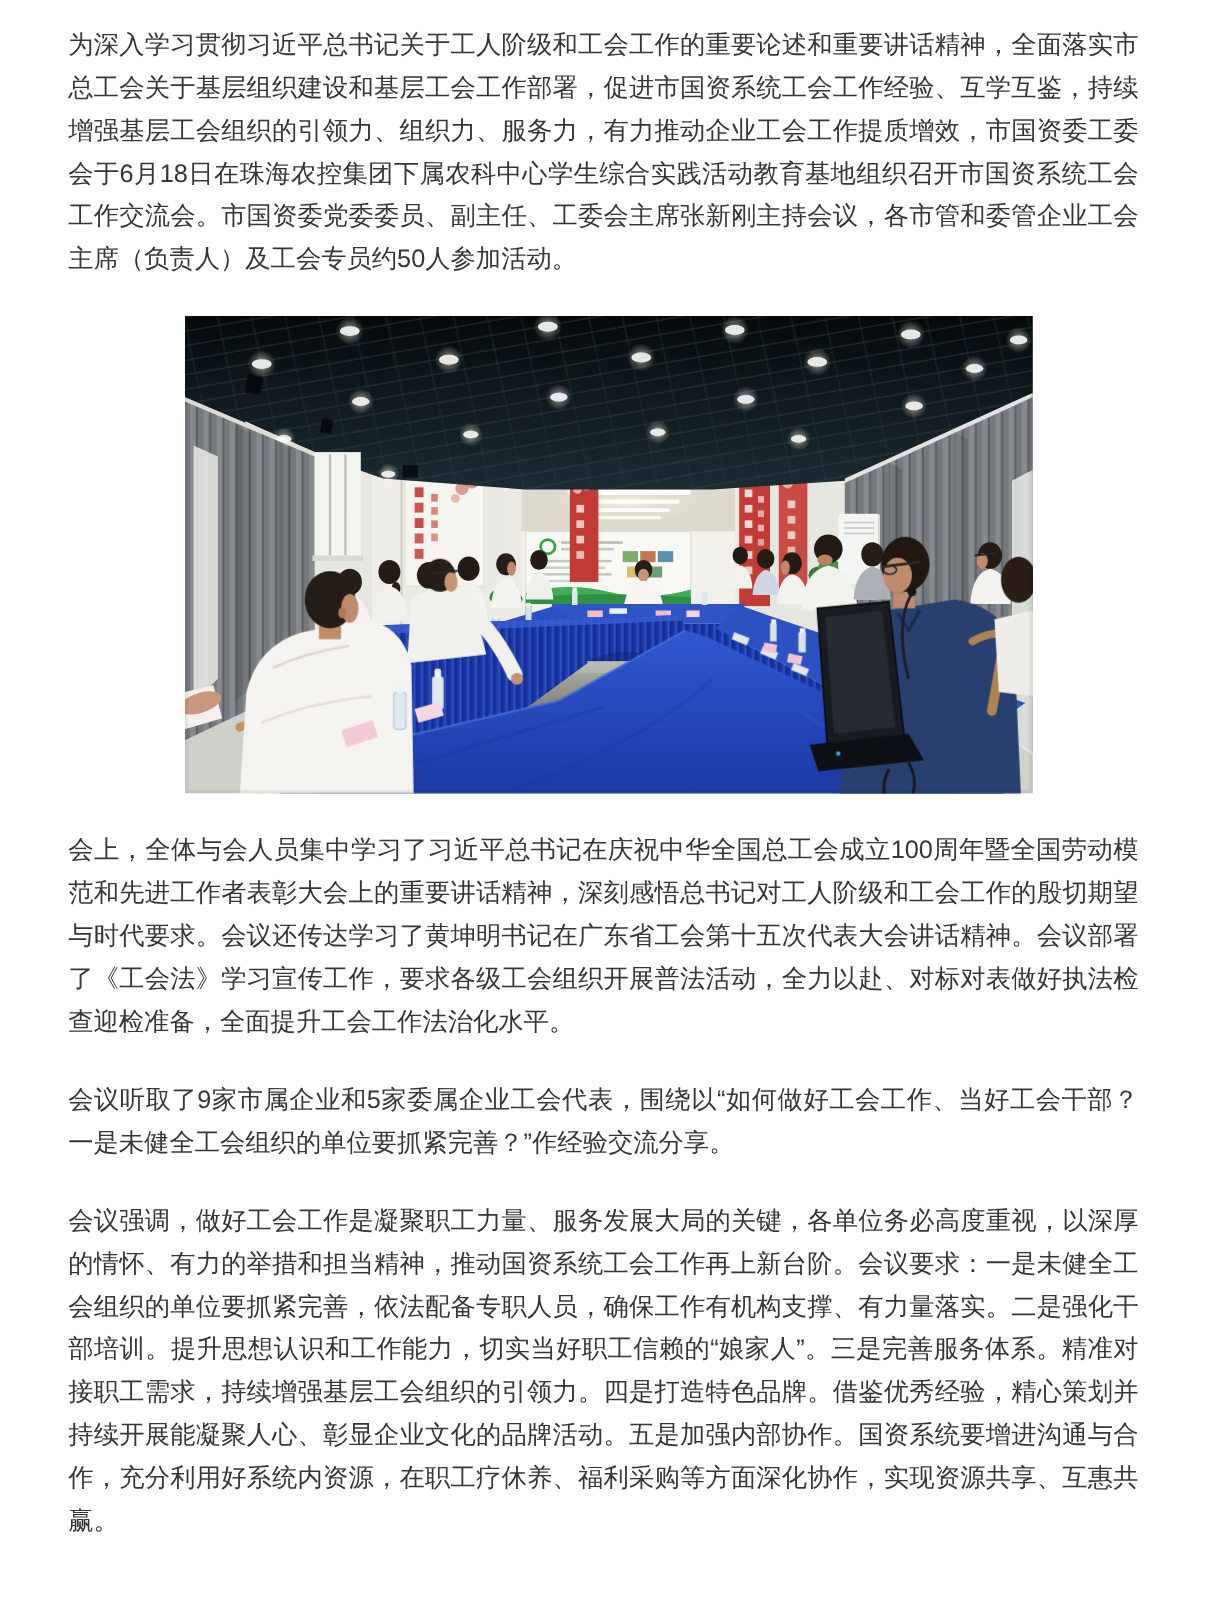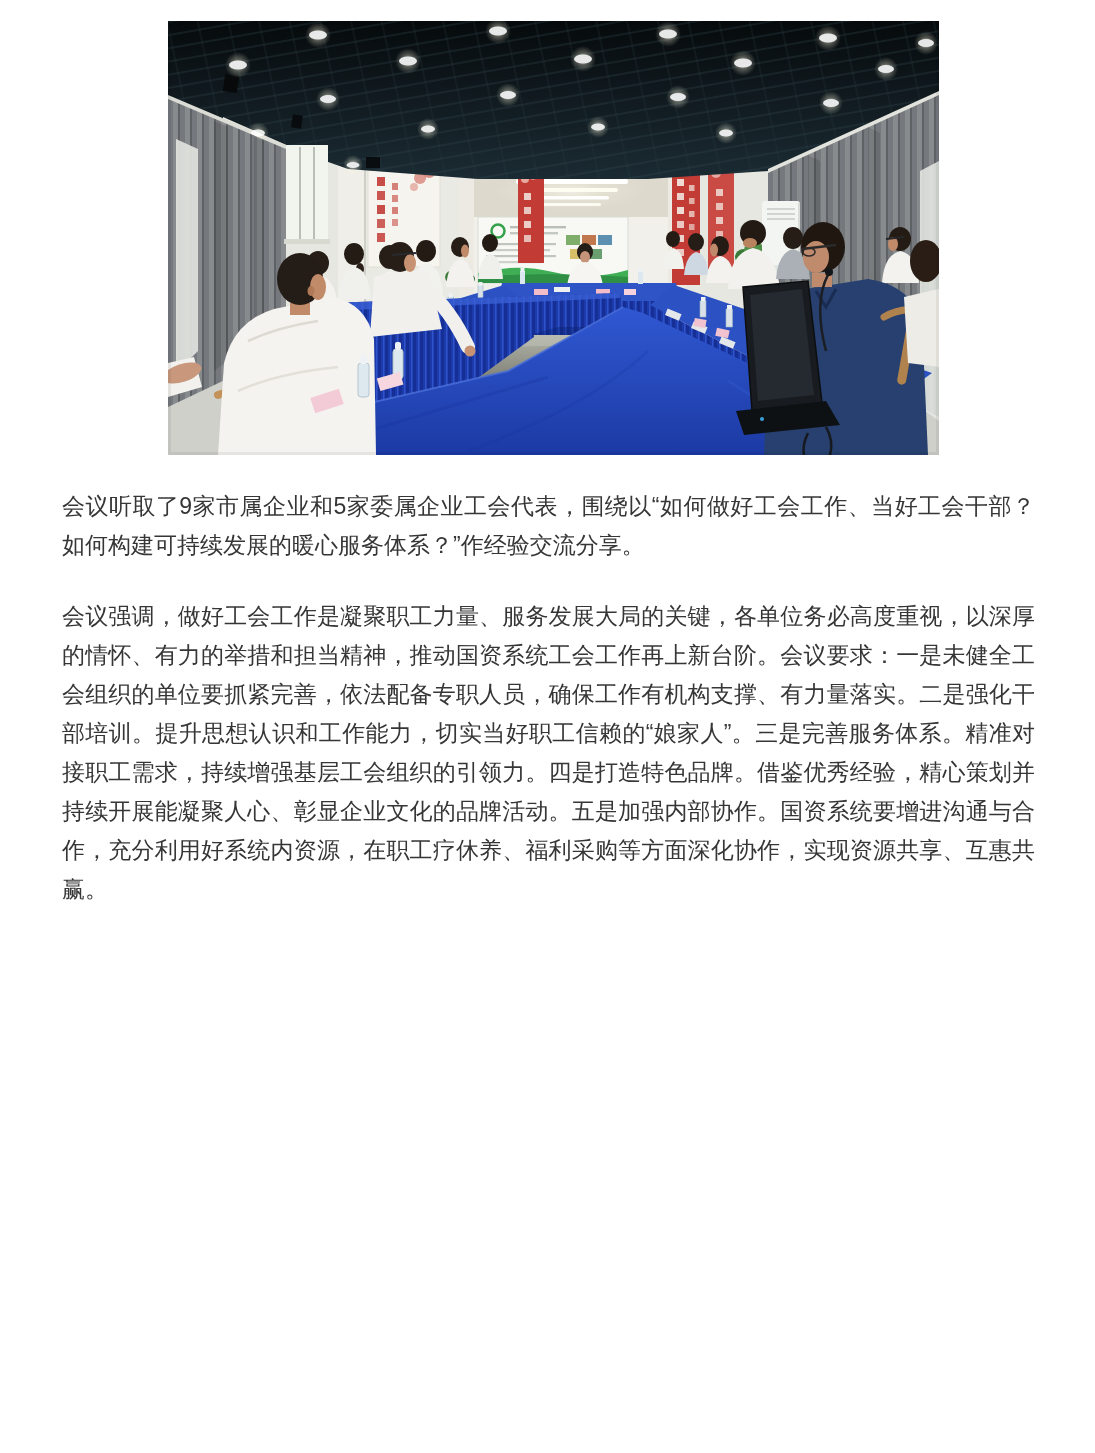--- a/index.html
+++ b/index.html
@@ -30,20 +30,21 @@
     height: 434px;
     overflow: hidden;
   }
   figure.photo-wrap svg { display: block; }
 </style>
 </head>
 <body>
 
 <main class="article">
 
+  <p class="para">为深入学习贯彻习近平总书记关于工人阶级和工会工作的重要论述和重要讲话精神，全面落实市总工会关于基层组织建设和基层工会工作部署，促进市国资系统工会工作经验、互学互鉴，持续增强基层工会组织的引领力、组织力、服务力，有力推动企业工会工作提质增效，市国资委工委会于6月18日在珠海农控集团下属农科中心学生综合实践活动教育基地组织召开市国资系统工会工作交流会。市国资委党委委员、副主任、工委会主席张新刚主持会议，各市管和委管企业工会主席（负责人）及工会专员约50人参加活动。</p>
 
   <figure class="photo-wrap" aria-label="市国资系统工会工作交流会会议现场：蓝色U形会议桌，与会人员围坐交流，深色格栅吊顶与灰色窗帘的会议室">
     <svg width="771" height="434" viewBox="0 0 771 434" xmlns="http://www.w3.org/2000/svg">
       <defs>
         <linearGradient id="ceilG" x1="0" y1="0" x2="0" y2="1">
           <stop offset="0" stop-color="#060a0c"></stop>
           <stop offset="1" stop-color="#1b2b33"></stop>
         </linearGradient>
         <linearGradient id="velvetG" x1="0" y1="0" x2="0" y2="1">
           <stop offset="0" stop-color="#3058d2"></stop>
@@ -471,18 +472,19 @@
         <g>
           <path d="M658,330 C650,300 650,272 660,254" fill="none" stroke="#1b1e22" stroke-width="2.5"></path>
           <circle cx="661" cy="251" r="4" fill="#14171a"></circle>
         </g>
       </g>
 
       <rect x="0" y="0" width="771" height="434" fill="none" stroke="#000000" stroke-opacity="0.06" stroke-width="6"></rect>
     </svg>
   </figure>
 
-
-  <p class="para">会议听取了9家市属企业和5家委属企业工会代表，围绕以“如何做好工会工作、当好工会干部？如何构建可持续发展的暖心服务体系？”作经验交流分享。</p>
+  <p class="para">会上，全体与会人员集中学习了习近平总书记在庆祝中华全国总工会成立100周年暨全国劳动模范和先进工作者表彰大会上的重要讲话精神，深刻感悟总书记对工人阶级和工会工作的殷切期望与时代要求。会议还传达学习了黄坤明书记在广东省工会第十五次代表大会讲话精神。会议部署了《工会法》学习宣传工作，要求各级工会组织开展普法活动，全力以赴、对标对表做好执法检查迎检准备，全面提升工会工作法治化水平。</p>
+
+  <p class="para">会议听取了9家市属企业和5家委属企业工会代表，围绕以“如何做好工会工作、当好工会干部？一是未健全工会组织的单位要抓紧完善？”作经验交流分享。</p>
 
   <p class="para">会议强调，做好工会工作是凝聚职工力量、服务发展大局的关键，各单位务必高度重视，以深厚的情怀、有力的举措和担当精神，推动国资系统工会工作再上新台阶。会议要求：一是未健全工会组织的单位要抓紧完善，依法配备专职人员，确保工作有机构支撑、有力量落实。二是强化干部培训。提升思想认识和工作能力，切实当好职工信赖的“娘家人”。三是完善服务体系。精准对接职工需求，持续增强基层工会组织的引领力。四是打造特色品牌。借鉴优秀经验，精心策划并持续开展能凝聚人心、彰显企业文化的品牌活动。五是加强内部协作。国资系统要增进沟通与合作，充分利用好系统内资源，在职工疗休养、福利采购等方面深化协作，实现资源共享、互惠共赢。</p>
 
 </main>
 
 </body></html>

